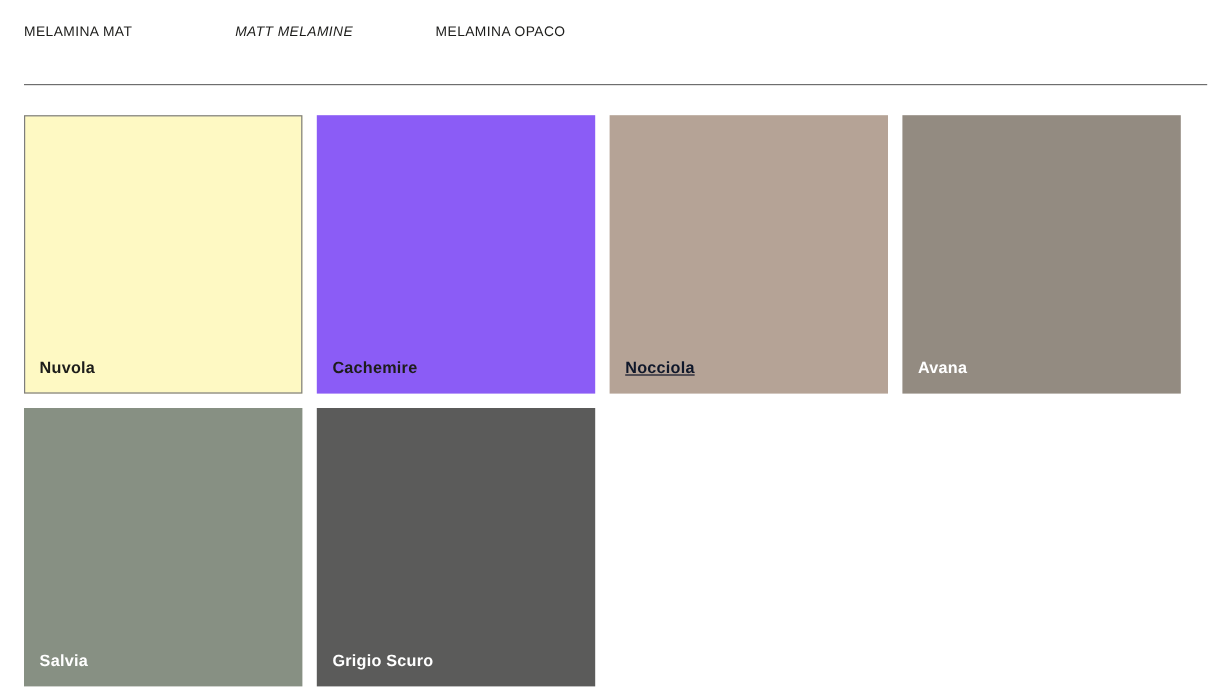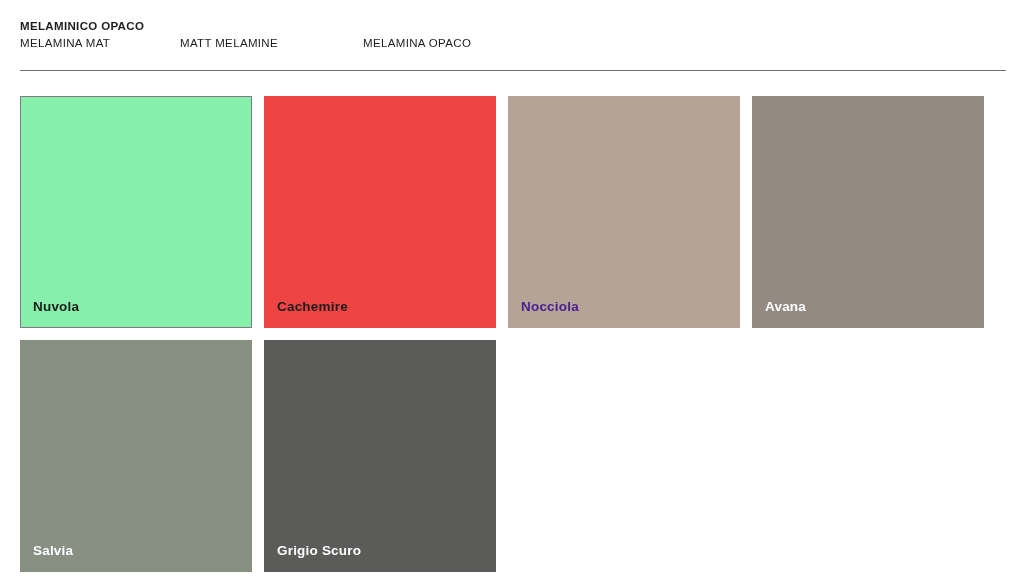--- a/index.html
+++ b/index.html
@@ -46,21 +46,21 @@
     position: absolute;
     top: 0;
     font-size: 11.5px;
     font-weight: normal;
     letter-spacing: 0.35px;
     color: #1d1d1b;
     line-height: 16px;
     white-space: nowrap;
   }
   .lang-0 { left: 0px; }
-  .lang-1 { left: 160px; }
+  .lang-1 { left: 176px; font-style: italic; }
   .lang-2 { left: 343px; }
 
   .header-rule {
     position: absolute;
     left: 20px;
     top: 70px;
     width: 986px;
     height: 1px;
     background: #6e6e6e;
   }
@@ -101,39 +101,38 @@
     left: 12px;
     bottom: 11px;
   }
 </style>
 </head>
 <body>
 
 <div class="page">
 
   <div class="header">
-    <div class="header-title">MELAMINICO OPACO</div>
     <div class="header-langs">
       <div class="header-lang lang-0">MELAMINA MAT</div>
       <div class="header-lang lang-1">MATT MELAMINE</div>
       <div class="header-lang lang-2">MELAMINA OPACO</div>
     </div>
   </div>
 
   <div class="header-rule"></div>
 
   <div class="grid">
-      <div class="swatch bordered" style="background: #86efac; text-decoration: underline;">
+      <div class="swatch bordered" style="background: #fef9c3; text-decoration: underline;">
         <span class="swatch-label" style="color: rgb(29, 29, 27);">Nuvola</span>
       </div>
-      <div class="swatch" style="background: #ef4444;">
+      <div class="swatch" style="background: #8b5cf6;">
         <span class="swatch-label" style="color: rgb(29, 29, 27);">Cachemire</span>
       </div>
       <div class="swatch" style="background: rgb(181, 163, 150);">
-        <span class="swatch-label" style="color: #4c1d95;">Nocciola</span>
+        <span class="swatch-label" style="color: #0f172a; text-decoration: underline;">Nocciola</span>
       </div>
       <div class="swatch" style="background: rgb(147, 139, 129);">
         <span class="swatch-label" style="color: rgb(255, 255, 255);">Avana</span>
       </div>
       <div class="swatch" style="background: rgb(135, 144, 131); text-decoration: underline;">
         <span class="swatch-label" style="color: rgb(255, 255, 255);">Salvia</span>
       </div>
       <div class="swatch" style="background: rgb(91, 91, 90);">
         <span class="swatch-label" style="color: rgb(255, 255, 255);">Grigio Scuro</span>
       </div>

